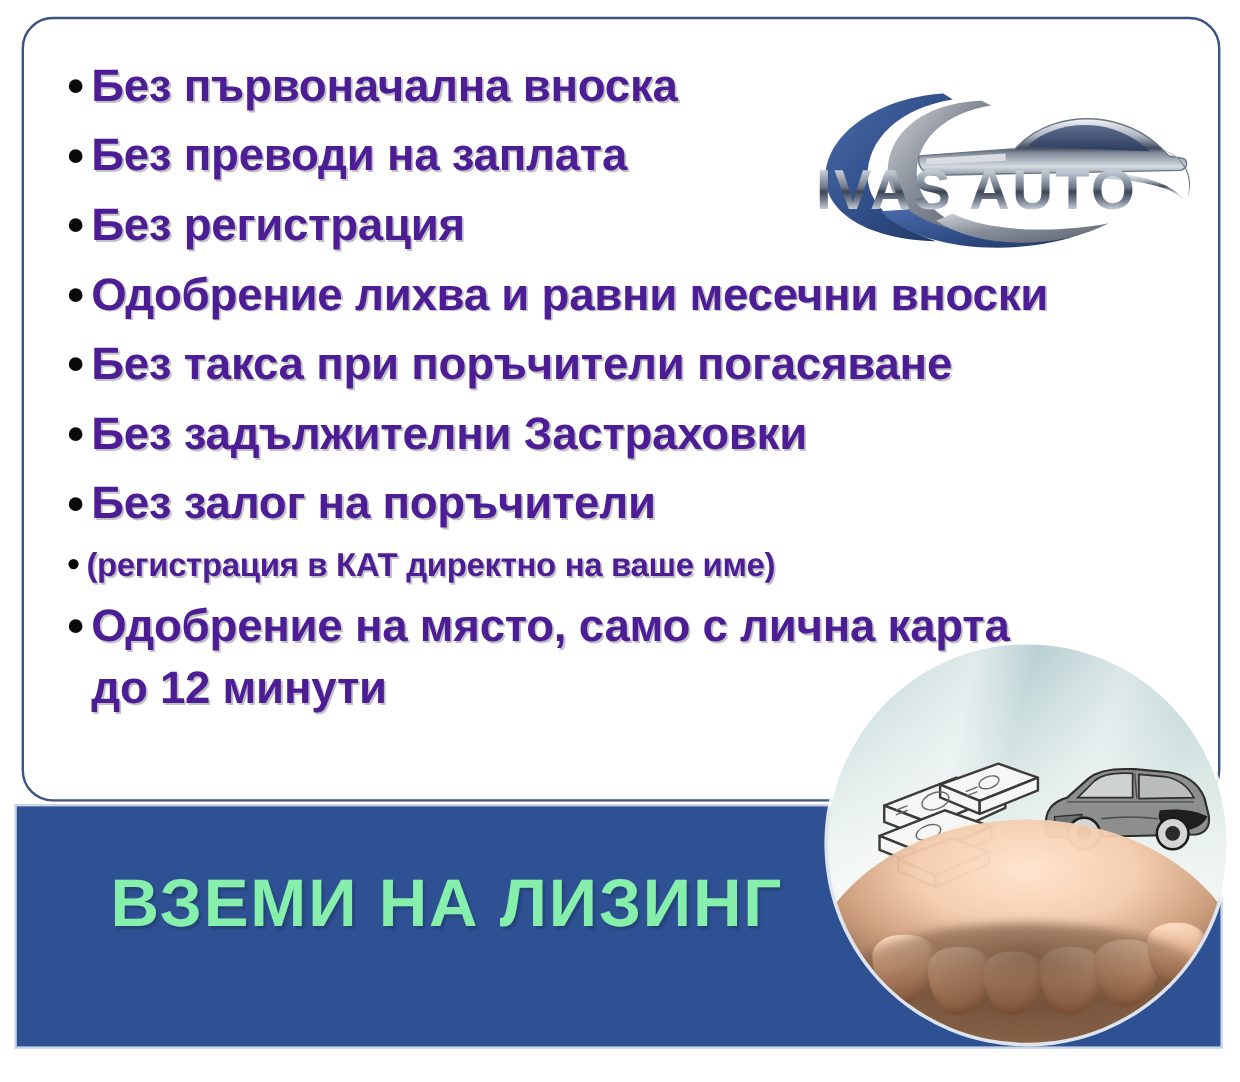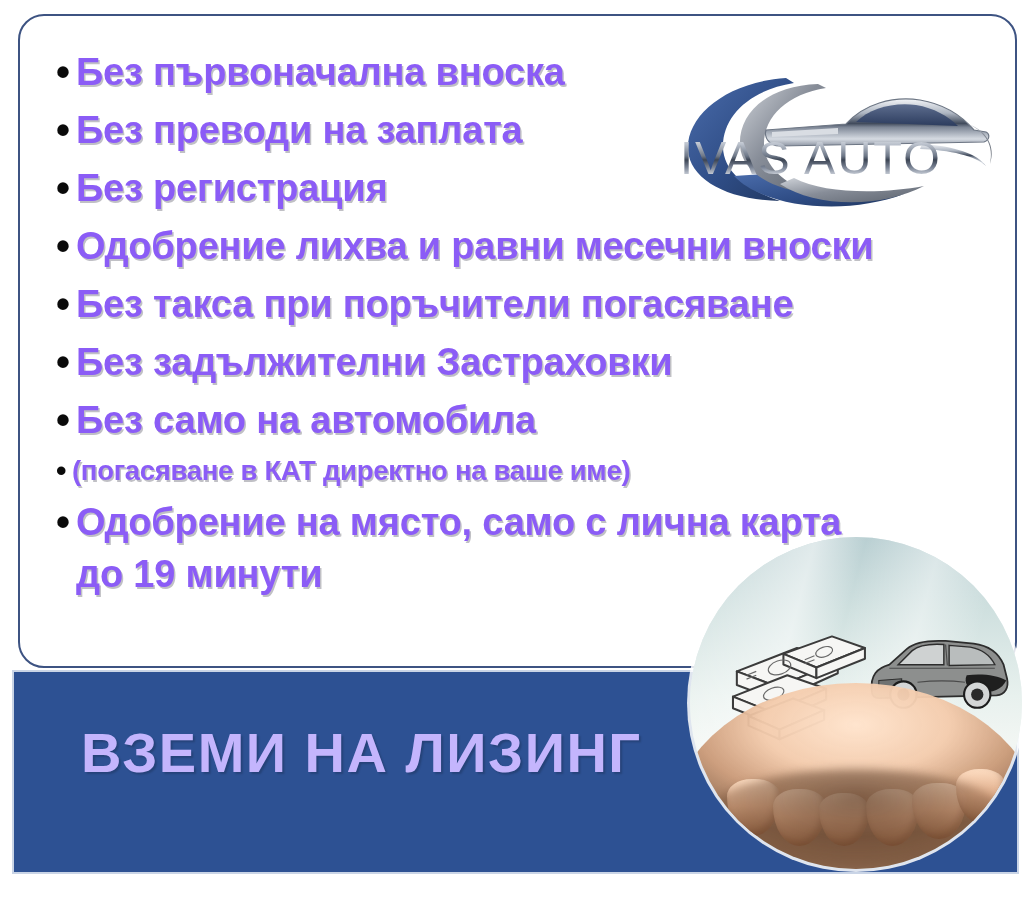--- a/index.html
+++ b/index.html
@@ -54,21 +54,21 @@
     flex: 0 0 auto;
     width: 20px;
     color: #0a0a0a;
     font-size: 40px;
     line-height: 52px;
     text-align: left;
     font-weight: 700;
   }
   .bullet-text {
     flex: 1 1 auto;
-    color: #8b5cf6;
+    color: #4c1d95;
     font-size: 38px;
     font-weight: 700;
     line-height: 52px;
     letter-spacing: -0.2px;
     white-space: pre-line;
     text-shadow: 1.5px 1.5px 0.5px rgba(140,140,150,0.55);
   }
   .bullet-row.small .bullet-dot {
     font-size: 30px;
     line-height: 46px;
@@ -90,21 +90,21 @@
     height: 150px;
   }
   #logo svg { display: block; }
   #logo-wordmark {
     position: absolute;
     left: 12px;
     top: 76px;
     width: 310px;
     height: 48px;
     font-size: 47px;
-    font-weight: 400;
+    font-weight: 700;
     letter-spacing: 2px;
     line-height: 48px;
     background: linear-gradient(180deg,
         #f4f6f8 0%,
         #b9c0cb 22%,
         #6d7787 46%,
         #3c4554 54%,
         #7d8697 70%,
         #d9dee5 88%,
         #9aa3b1 100%);
@@ -121,23 +121,23 @@
     position: absolute;
     left: 14px;
     top: 672px;
     width: 1003px;
     height: 200px;
     background: #2d5193;
     box-shadow: 0 0 0 2px #c9d4e6;
   }
   #banner-text {
     position: absolute;
-    left: 67px;
+    left: 78px;
     top: 50px;
-    color: #c4b5fd;
+    color: #86efac;
     font-size: 56px;
     font-weight: 700;
     letter-spacing: 1.5px;
     line-height: 62px;
     white-space: nowrap;
     text-shadow: 2px 2px 2px rgba(0,0,0,0.18);
   }
 
   
   #photo-circle {
@@ -262,32 +262,32 @@
         <span class="bullet-text">Без такса при поръчители погасяване</span>
       </div>
 
       <div class="bullet-row">
         <span class="bullet-dot">•</span>
         <span class="bullet-text">Без задължителни Застраховки</span>
       </div>
 
       <div class="bullet-row tight">
         <span class="bullet-dot">•</span>
-        <span class="bullet-text">Без само на автомобила</span>
+        <span class="bullet-text">Без залог на поръчители</span>
       </div>
 
       <div class="bullet-row small tight">
         <span class="bullet-dot">•</span>
-        <span class="bullet-text">(погасяване в КАТ директно на ваше име)</span>
+        <span class="bullet-text">(регистрация в КАТ директно на ваше име)</span>
       </div>
 
       <div class="bullet-row">
         <span class="bullet-dot">•</span>
         <span class="bullet-text">Одобрение на място, само с лична карта
-до 19 минути</span>
+до 12 минути</span>
       </div>
 
     </div>
 
     <div id="logo">
       <svg viewBox="0 0 330 150" width="330" height="150">
         <defs>
           <linearGradient id="arcBlue" x1="0" y1="0" x2="1" y2="1">
             <stop offset="0%" stop-color="#4a6cab"></stop>
             <stop offset="55%" stop-color="#2f4d86"></stop>

